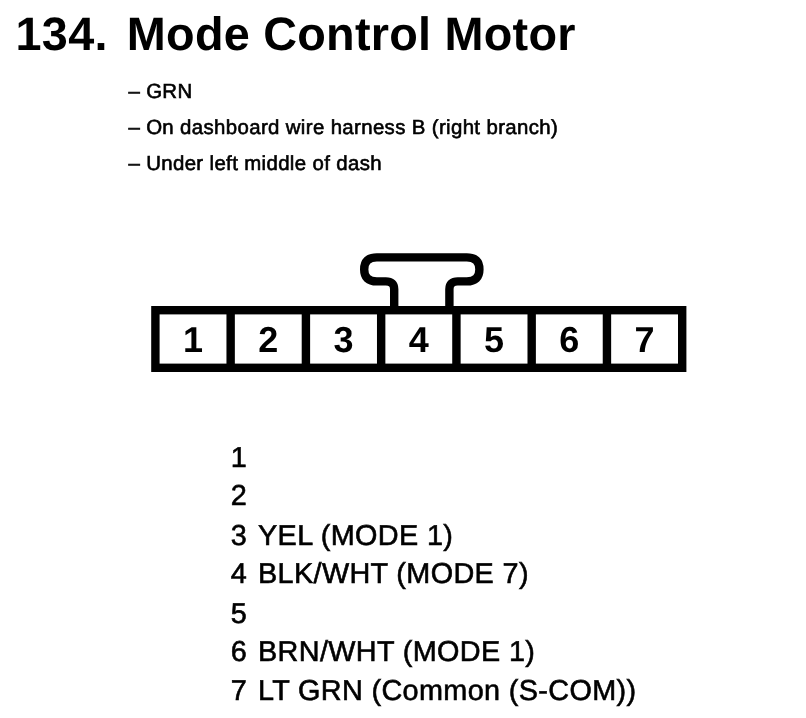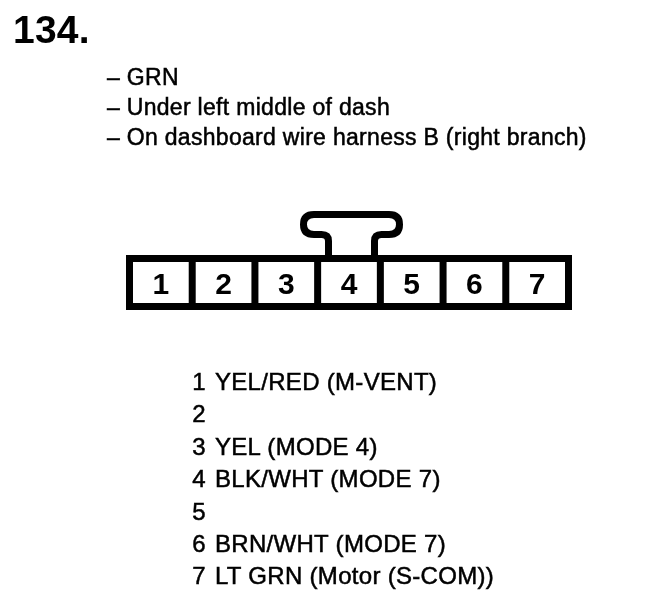--- a/index.html
+++ b/index.html
@@ -21,21 +21,21 @@
     font-size: 39px;
     font-weight: bold;
     letter-spacing: 0.2px;
     white-space: nowrap;
   }
   .heading .num { margin-right: 16px; }
   .notes {
     position: absolute;
     left: 107px;
     top: 62px;
-    font-size: 23px;
+    font-size: 17px;
     line-height: 30px;
     letter-spacing: 0.3px;
     -webkit-text-stroke: 0.5px #000;
     white-space: nowrap;
   }
   .connector-svg {
     position: absolute;
     left: 100px;
     top: 195px;
     width: 490px;
@@ -64,26 +64,27 @@
     flex: 0 0 auto;
   }
 </style>
 </head>
 <body>
 
 <div class="page">
 
   <div class="heading">
     <span class="num">134.</span>
+    <span class="ttl">Mode Control Motor</span>
   </div>
 
   <div class="notes">
     <div class="note">– GRN</div>
+    <div class="note">– On dashboard wire harness B (right branch)</div>
     <div class="note">– Under left middle of dash</div>
-    <div class="note">– On dashboard wire harness B (right branch)</div>
   </div>
 
   <svg class="connector-svg" viewBox="0 0 490 125" xmlns="http://www.w3.org/2000/svg" aria-hidden="true">
 
     <path d="M 228.5 63 L 228.5 46 Q 228.5 39.5 221.5 39.5 L 214 39.5
              Q 203.5 39.5 203.5 29.5 Q 203.5 19.5 214 19.5
              L 289 19.5 Q 299.5 19.5 299.5 29.5 Q 299.5 39.5 289 39.5
              L 281.5 39.5 Q 274.5 39.5 274.5 46 L 274.5 63" fill="#ffffff" stroke="#000000" stroke-width="7"></path>
 
     <rect x="26" y="60" width="446" height="55" fill="#000000"></rect>
@@ -101,39 +102,38 @@
     <text x="186.28" y="98.5" text-anchor="middle">3</text>
     <text x="249" y="98.5" text-anchor="middle">4</text>
     <text x="311.71" y="98.5" text-anchor="middle">5</text>
     <text x="374.43" y="98.5" text-anchor="middle">6</text>
     <text x="437.14" y="98.5" text-anchor="middle">7</text>
   </svg>
 
   <div class="pin-list">
     <div class="pin-row">
       <span class="pin-num">1</span>
-      <span class="pin-label">YEL/RED (M-VENT)</span>
     </div>
     <div class="pin-row">
       <span class="pin-num">2</span>
     </div>
     <div class="pin-row">
       <span class="pin-num">3</span>
-      <span class="pin-label">YEL (MODE 4)</span>
+      <span class="pin-label">YEL (MODE 1)</span>
     </div>
     <div class="pin-row">
       <span class="pin-num">4</span>
       <span class="pin-label">BLK/WHT (MODE 7)</span>
     </div>
     <div class="pin-row">
       <span class="pin-num">5</span>
     </div>
     <div class="pin-row">
       <span class="pin-num">6</span>
-      <span class="pin-label">BRN/WHT (MODE 7)</span>
+      <span class="pin-label">BRN/WHT (MODE 1)</span>
     </div>
     <div class="pin-row">
       <span class="pin-num">7</span>
-      <span class="pin-label">LT GRN (Motor (S-COM))</span>
+      <span class="pin-label">LT GRN (Common (S-COM))</span>
     </div>
   </div>
 
 </div>
 
 </body></html>

